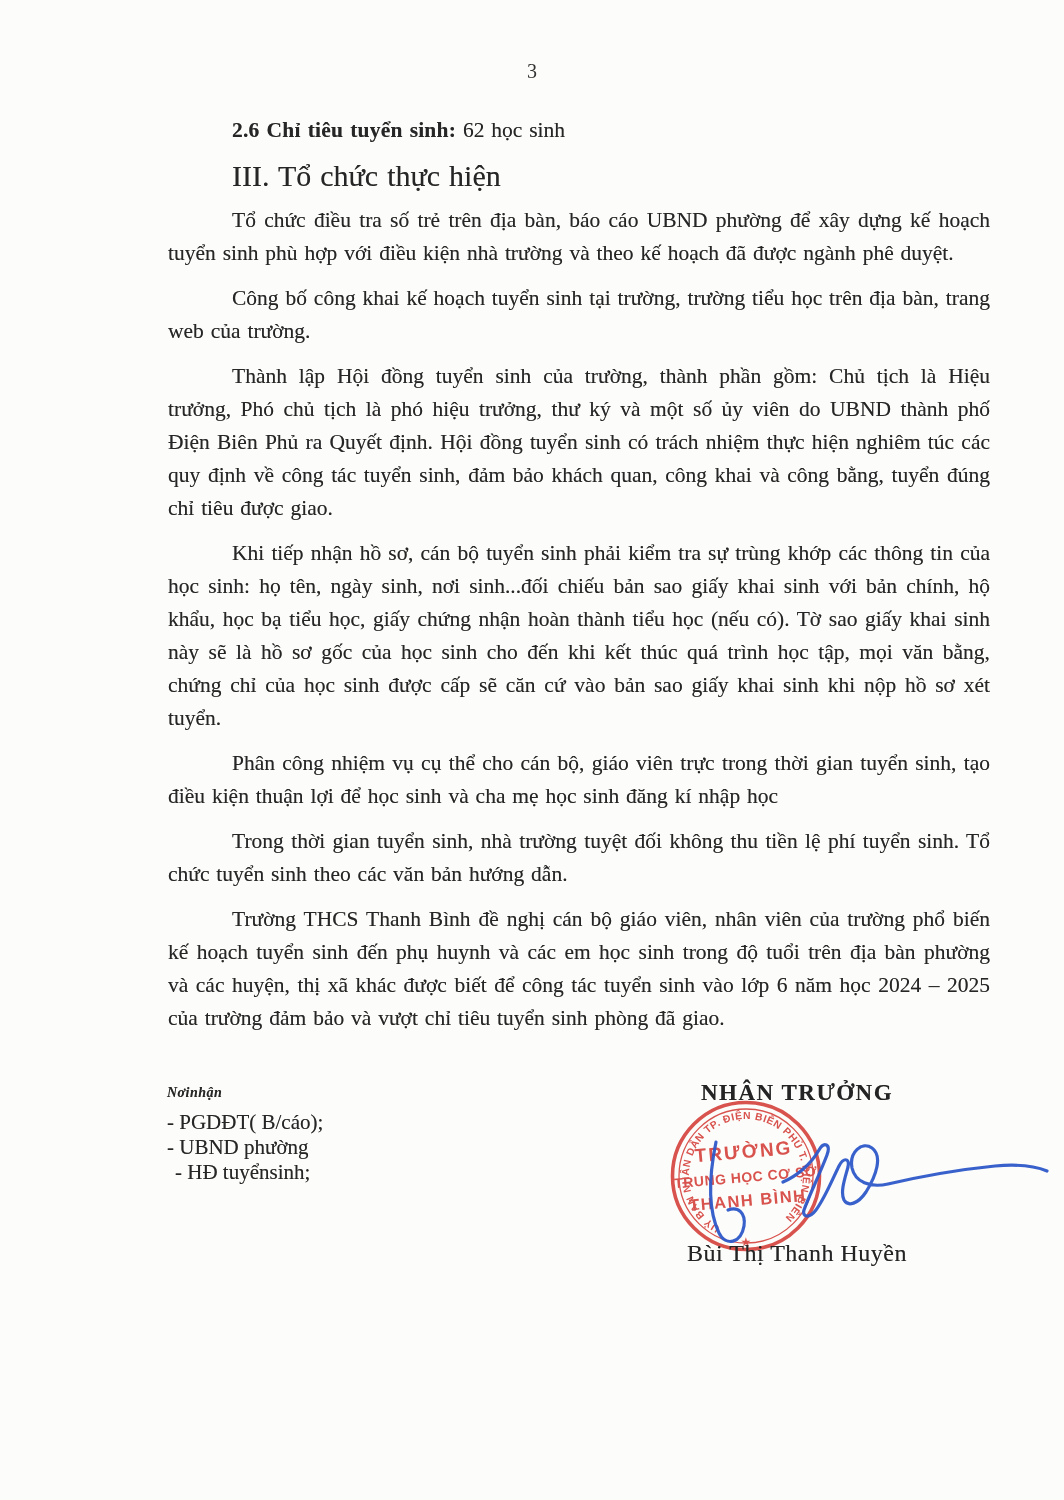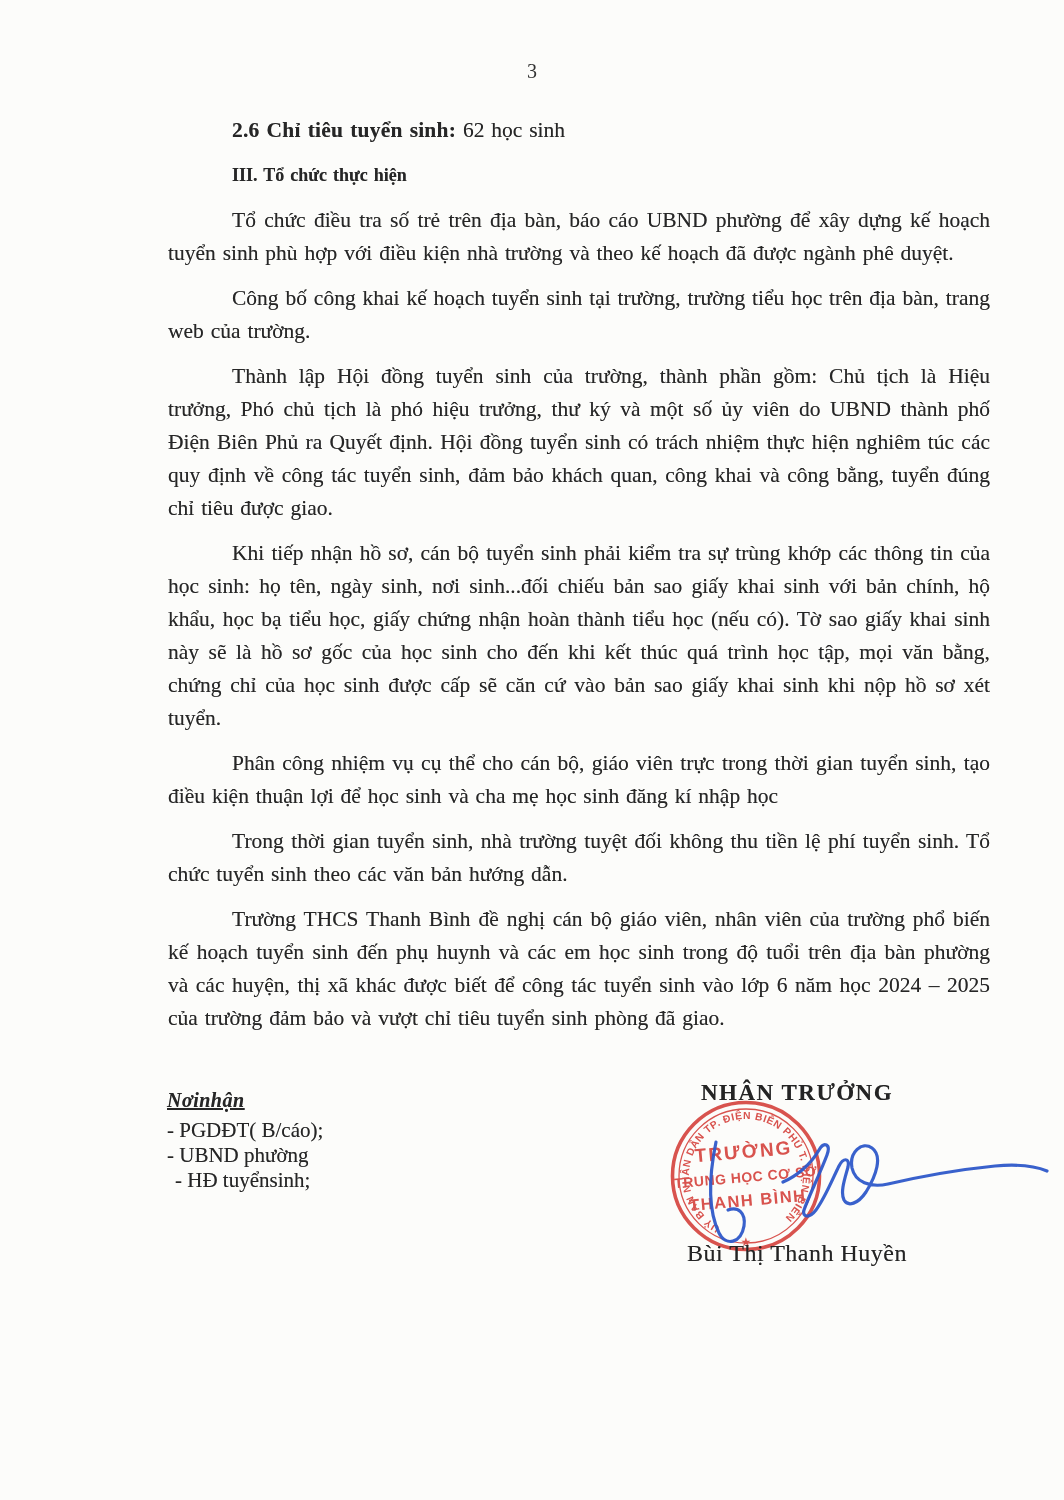--- a/index.html
+++ b/index.html
@@ -17,31 +17,31 @@
   }
   .body-col {
     position:absolute; left:168px; top:102px; width:822px;
     font-size:21.5px; line-height:33px; text-align:justify;
     word-spacing:1.5px;
     text-shadow:0 0 0.5px rgba(40,40,40,0.45);
   }
   .body-col p { margin:12px 0 10px 0; text-indent:64px; }
   .p-26 b { letter-spacing:0.2px; }
   .h-iii {
-    font-weight:bold; font-size:18px; text-indent:0;
+    font-weight:normal; font-size:30px; text-indent:0;
     margin:2px 0 12px 10px; text-align:left;
   }
   .recipients {
     position:absolute; left:167px; top:1080px; width:300px;
     font-size:21px; line-height:25px; color:#262626;
     text-shadow:0 0 0.5px rgba(40,40,40,0.45);
   }
   .recipients .r-title {
-    font-weight:bold; font-style:italic; text-decoration:underline;
-    font-size:20px; margin-bottom:5px; letter-spacing:0.5px;margin-top:8px;
+    font-weight:bold; font-style:italic; 
+    font-size:14px; margin-bottom:5px; letter-spacing:0.5px;
   }
   .recipients .r-item:last-child { padding-left:8px; }
   .sign-title {
     position:absolute; left:642px; top:1080px; width:310px;
     text-align:center; font-weight:bold; font-size:23px;
     letter-spacing:1.5px; color:#242424;
     text-shadow:0 0 0.5px rgba(40,40,40,0.45);
   }
   .signer-name {
     position:absolute; left:642px; top:1240px; width:310px;

